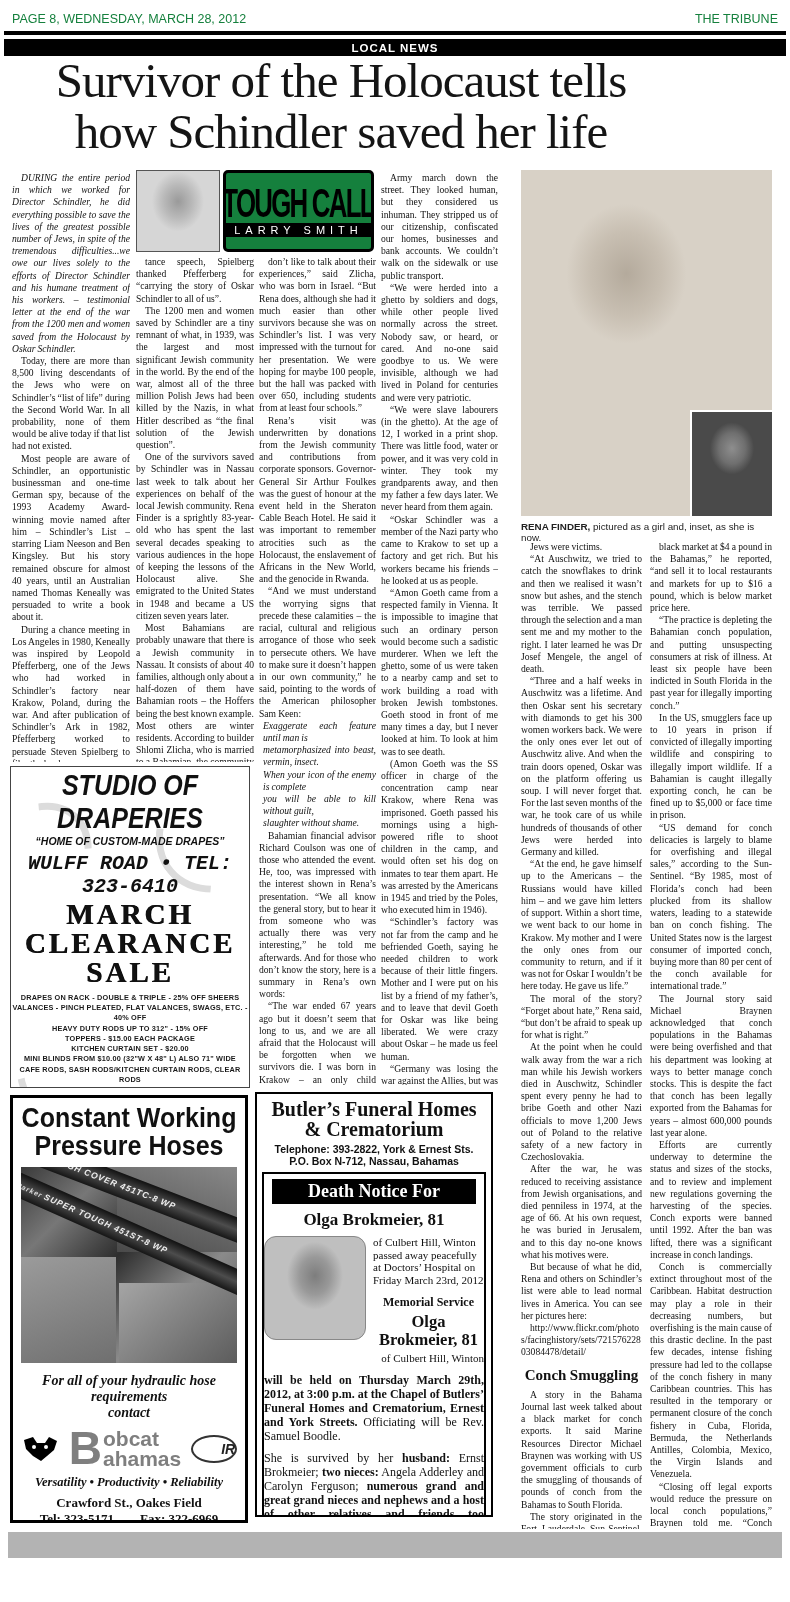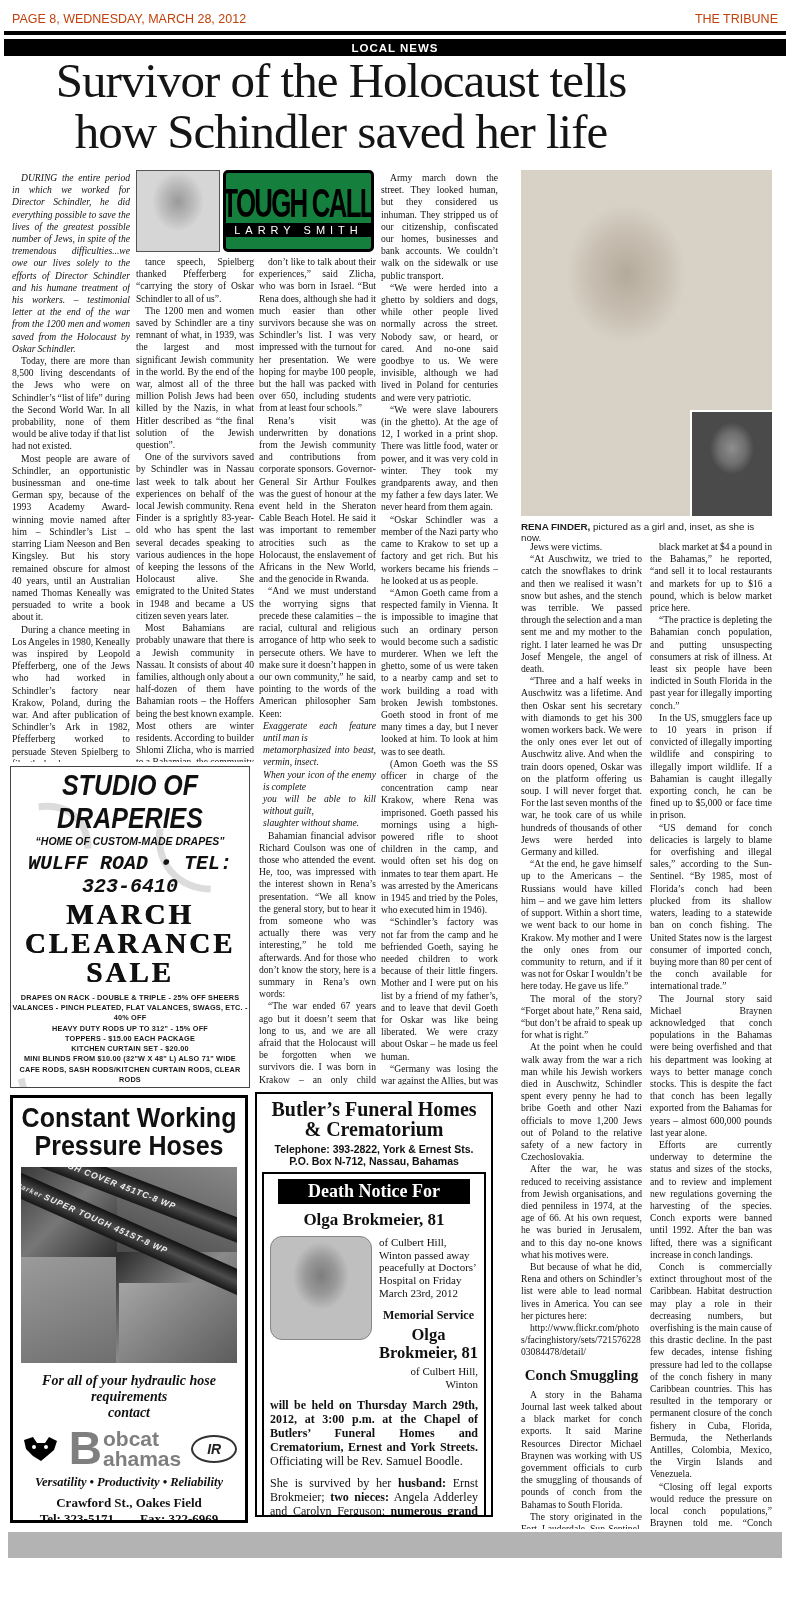--- a/index.html
+++ b/index.html
@@ -2,21 +2,21 @@
 <html><head>
 <meta charset="utf-8">
 <style>
   html,body{margin:0;padding:0;background:#e8e8e8;}
   .page{position:relative;width:790px;height:1602px;background:#ffffff;color:#111;
         font-family:"Liberation Serif",serif;overflow:hidden;margin:0 auto;}
   .abs{position:absolute;}
 
   
   .mast{top:12px;left:12px;width:766px;display:flex;justify-content:space-between;
-        font-family:"Liberation Sans",sans-serif;font-size:12.5px;color:#c2410c;}
+        font-family:"Liberation Sans",sans-serif;font-size:12.5px;color:#15803d;}
   .rule{top:31px;left:4px;width:782px;height:4px;background:#000;}
   .section-bar{top:39px;left:4px;width:782px;height:17px;background:#000;color:#fff;
         font-family:"Liberation Sans",sans-serif;font-weight:bold;font-size:11.5px;
         letter-spacing:1px;display:flex;align-items:center;justify-content:center;}
 
   
   .headline{top:56px;left:0;width:682px;text-align:center;font-size:49px;line-height:1.04;
         letter-spacing:-1px;color:#151515;}
 
   
@@ -78,31 +78,31 @@
         background:linear-gradient(#111,#4d4d4d 50%,#161616);display:flex;align-items:center;
         color:#eee;font-family:"Liberation Sans",sans-serif;font-size:8.5px;font-style:italic;
         font-weight:bold;letter-spacing:1px;padding-left:40px;box-sizing:border-box;}
   .hose-brand{position:absolute;left:10px;font-size:7px;color:#ddd;}
   .hose-tag{font-weight:bold;font-style:italic;font-size:14px;text-align:center;margin-top:10px;line-height:1.15;}
   .logo-row{display:flex;align-items:center;justify-content:center;gap:10px;margin-top:8px;}
   .bobcat-word{display:flex;align-items:center;color:#7f7f7f;font-family:"Liberation Sans",sans-serif;font-weight:bold;}
   .bobcat-b{font-size:46px;line-height:0.8;}
   .bobcat-stack{display:flex;flex-direction:column;font-size:21px;line-height:0.92;margin-left:1px;}
   .ir-logo{border:2.5px solid #333;border-radius:50%;width:42px;height:24px;display:flex;align-items:center;
-        justify-content:center;font-family:"Liberation Sans",sans-serif;font-weight:bold;font-style:italic;
+        justify-content:flex-end;font-family:"Liberation Sans",sans-serif;font-weight:bold;font-style:italic;
         font-size:14px;color:#222;}
   .hose-values{font-weight:bold;font-style:italic;font-size:12.5px;text-align:center;margin-top:7px;}
   .hose-addr{font-weight:bold;font-size:13px;text-align:center;margin-top:5px;}
   .hose-tel{font-weight:bold;font-size:13px;text-align:center;display:flex;justify-content:center;gap:26px;}
 
   
   .ad-fun{left:255px;top:1092px;width:234px;height:421px;border:2px solid #000;background:#fff;overflow:hidden;}
   .fun-name{font-weight:bold;font-size:20px;text-align:center;line-height:1.02;margin-top:5px;}
   .fun-phone{font-family:"Liberation Sans",sans-serif;font-weight:bold;font-size:10.5px;text-align:center;margin-top:3px;}
-  .fun-inner{margin:5px 5px 0;border:2px solid #000;padding:5px 6px;}
+  .fun-inner{margin:5px 5px 0;border:2px solid #000;padding:5px 0;}
   .death-bar{background:#000;color:#fff;font-weight:bold;font-size:18px;text-align:center;
         padding:2px 0;margin:0 8px;}
   .fun-deceased{font-weight:bold;font-size:17px;text-align:center;margin-top:6px;}
   .fun-row{display:flex;margin-top:6px;}
   .fun-photo{width:100px;height:102px;border-radius:12px;border:1px solid #888;flex:none;
         background:radial-gradient(ellipse 28px 34px at 50% 38%,#7d7d7d 0%,#999 55%,#bfbfbf 100%),#b5b5b5;}
   .fun-rtext{flex:1;padding-left:7px;font-size:11px;line-height:12.8px;}
   .fun-mem{font-weight:bold;font-size:12px;text-align:center;margin:9px 0 4px;}
   .fun-bigname{font-weight:bold;font-size:16.5px;text-align:center;line-height:1.1;}
   .fun-of{font-size:11px;text-align:right;margin-top:3px;}
@@ -154,21 +154,21 @@
         <p>The 1200 men and women saved by Schindler are a tiny remnant of what, in 1939, was the largest and most significant Jewish community in the world. By the end of the war, almost all of the three million Polish Jews had been killed by the Nazis, in what Hitler described as “the final solution of the Jewish question”.</p>
         <p>One of the survivors saved by Schindler was in Nassau last week to talk about her experiences on behalf of the local Jewish community. Rena Finder is a sprightly 83-year-old who has spent the last several decades speaking to various audiences in the hope of keeping the lessons of the Holocaust alive. She emigrated to the United States in 1948 and became a US citizen seven years later.</p>
         <p>Most Bahamians are probably unaware that there is a Jewish community in Nassau. It consists of about 40 families, although only about a half-dozen of them have Bahamian roots – the Hoffers being the best known example. Most others are winter residents. According to builder Shlomi Zlicha, who is married to a Bahamian, the community meets at private homes and hosts a roving rabbi from New York several times a year on special occasions.</p>
       </div>
   </div>
 
   <div class="abs col c3">
     <div>
         <p>don’t like to talk about their experiences,” said Zlicha, who was born in Israel. “But Rena does, although she had it much easier than other survivors because she was on Schindler’s list. I was very impressed with the turnout for her presentation. We were hoping for maybe 100 people, but the hall was packed with over 650, including students from at least four schools.”</p>
         <p>Rena’s visit was underwritten by donations from the Jewish community and contributions from corporate sponsors. Governor-General Sir Arthur Foulkes was the guest of honour at the event held in the Sheraton Cable Beach Hotel. He said it was important to remember atrocities such as the Holocaust, the enslavement of Africans in the New World, and the genocide in Rwanda.</p>
-        <p>“And we must understand the worrying signs that precede these calamities – the racial, cultural and religious arrogance of http who seek to persecute others. We have to make sure it doesn’t happen in our own community,” he said, pointing to the words of the American philosopher Sam Keen:</p>
+        <p>“And we must understand the worrying signs that precede these calamities – the racial, cultural and religious arrogance of those who seek to persecute others. We have to make sure it doesn’t happen in our own community,” he said, pointing to the words of the American philosopher Sam Keen:</p>
       </div>
     <div class="poemwrap">
         <p>Exaggerate each feature until man is</p>
         <p>metamorphasized into beast, vermin, insect.</p>
         <p>When your icon of the enemy is complete</p>
         <p>you will be able to kill without guilt,</p>
         <p>slaughter without shame.</p>
       </div>
     <div>
         <p>Bahamian financial advisor Richard Coulson was one of those who attended the event. He, too, was impressed with the interest shown in Rena’s presentation. “We all know the general story, but to hear it from someone who was actually there was very interesting,” he told me afterwards. And for those who don’t know the story, here is a summary in Rena’s own words:</p>

